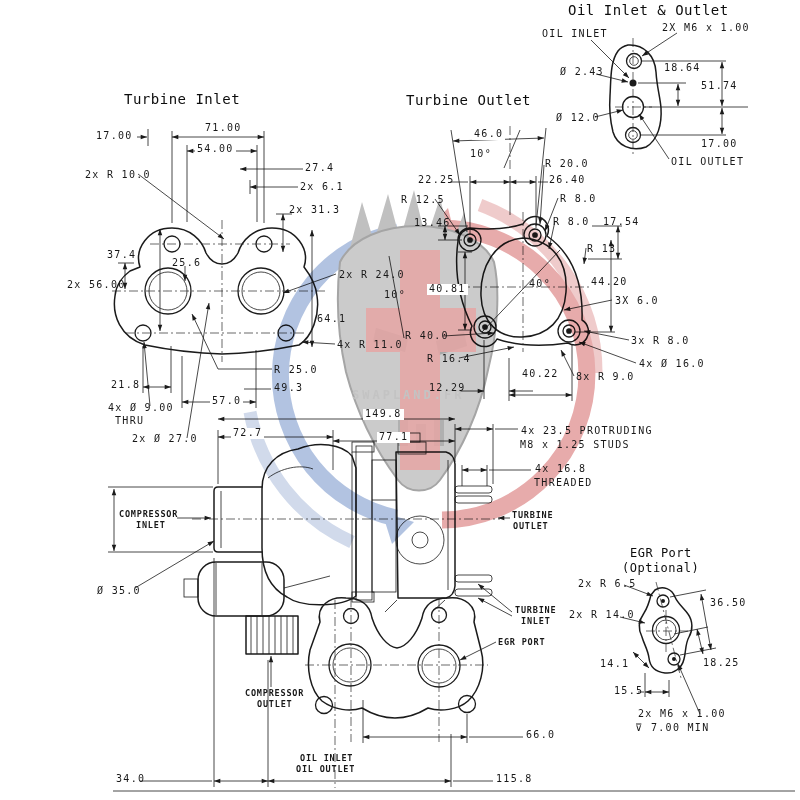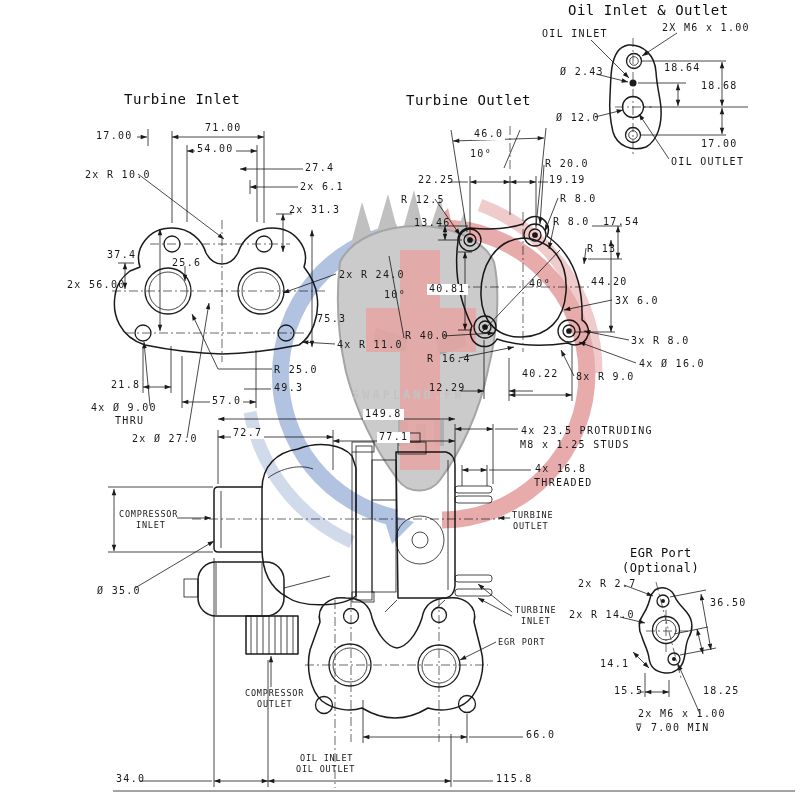--- a/index.html
+++ b/index.html
@@ -4,21 +4,21 @@
 <style>
   html,body{margin:0;padding:0;background:#fff;}
   .wrap{position:relative;width:800px;height:800px;background:#ffffff;overflow:hidden;
         font-family:"DejaVu Sans Mono",monospace;}
   svg{position:absolute;left:0;top:0;}
   .lbl{position:absolute;font-family:"DejaVu Sans Mono",monospace;font-size:10px;
        letter-spacing:1.3px;color:#181818;white-space:pre;line-height:1.05;z-index:3;}
   .bg{background:#ffffff;padding:0 2px;}
   .ttl{font-size:14px;letter-spacing:.5px;color:#0c0c0c;}
   .ttl2{font-size:12px;letter-spacing:.5px;color:#0c0c0c;}
-  .port{font-size:8.5px;letter-spacing:.8px;}
+  .port{font-size:8.5px;letter-spacing:.8px;font-weight:bold;}
   .wm-text{position:absolute;left:352px;top:388px;z-index:2;
        font-family:"DejaVu Sans Mono",monospace;font-weight:bold;font-size:12px;
        letter-spacing:3px;color:#c3c3c3;}
   
   .o{stroke:#1b1b1b;stroke-width:1.5;fill:none;stroke-linejoin:round;stroke-linecap:round;}
   .t{stroke:#1b1b1b;stroke-width:.8;fill:none;}
   .cl{stroke:#2a2a2a;stroke-width:.7;fill:none;stroke-dasharray:9 3 2 3;}
   .dd{stroke:#1b1b1b;stroke-width:.8;fill:none;marker-start:url(#ar);marker-end:url(#ar);}
   .de{stroke:#1b1b1b;stroke-width:.8;fill:none;marker-end:url(#ar);}
   .hole{stroke:#1b1b1b;stroke-width:1.3;fill:none;}
@@ -321,36 +321,36 @@
 <span class="lbl" style="left:96px;top:131px">17.00</span>
 <span class="lbl bg" style="left:195px;top:144px">54.00</span>
 <span class="lbl" style="left:85px;top:170px">2x R 10.0</span>
 <span class="lbl" style="left:305px;top:163px">27.4</span>
 <span class="lbl" style="left:300px;top:182px">2x 6.1</span>
 <span class="lbl" style="left:289px;top:205px">2x 31.3</span>
 <span class="lbl" style="left:107px;top:250px">37.4</span>
 <span class="lbl" style="left:172px;top:258px">25.6</span>
 <span class="lbl" style="left:67px;top:280px">2x 56.00</span>
 <span class="lbl" style="left:339px;top:270px">2x R 24.0</span>
-<span class="lbl" style="left:317px;top:314px">75.3</span>
+<span class="lbl" style="left:317px;top:314px">64.1</span>
 <span class="lbl" style="left:337px;top:340px">4x R 11.0</span>
 <span class="lbl" style="left:111px;top:380px">21.8</span>
 <span class="lbl" style="left:274px;top:365px">R 25.0</span>
 <span class="lbl" style="left:274px;top:383px">49.3</span>
 <span class="lbl bg" style="left:210px;top:396px">57.0</span>
-<span class="lbl" style="left:91px;top:403px">4x Ø 9.00</span>
+<span class="lbl" style="left:108px;top:403px">4x Ø 9.00</span>
 <span class="lbl" style="left:115px;top:416px">THRU</span>
 <span class="lbl" style="left:132px;top:434px">2x Ø 27.0</span>
 
 <span class="lbl ttl" style="left:406px;top:93px">Turbine Outlet</span>
 <span class="lbl bg" style="left:472px;top:129px">46.0</span>
 <span class="lbl" style="left:470px;top:149px">10°</span>
 <span class="lbl" style="left:545px;top:159px">R 20.0</span>
 <span class="lbl" style="left:418px;top:175px">22.25</span>
-<span class="lbl" style="left:549px;top:175px">19.19</span>
+<span class="lbl" style="left:549px;top:175px">26.40</span>
 <span class="lbl" style="left:401px;top:195px">R 12.5</span>
 <span class="lbl" style="left:560px;top:194px">R 8.0</span>
 <span class="lbl" style="left:414px;top:218px">13.46</span>
 <span class="lbl" style="left:553px;top:217px">R 8.0</span>
 <span class="lbl" style="left:603px;top:217px">17.54</span>
 <span class="lbl" style="left:587px;top:244px">R 13</span>
 <span class="lbl bg" style="left:427px;top:284px">40.81</span>
 <span class="lbl" style="left:529px;top:279px">40°</span>
 <span class="lbl" style="left:591px;top:277px">44.20</span>
 <span class="lbl" style="left:384px;top:290px">10°</span>
@@ -361,32 +361,32 @@
 <span class="lbl" style="left:639px;top:359px">4x Ø 16.0</span>
 <span class="lbl" style="left:576px;top:372px">8x R 9.0</span>
 <span class="lbl" style="left:429px;top:383px">12.29</span>
 <span class="lbl bg" style="left:520px;top:369px">40.22</span>
 
 <span class="lbl ttl" style="left:568px;top:3px">Oil Inlet &amp; Outlet</span>
 <span class="lbl" style="left:542px;top:29px">OIL INLET</span>
 <span class="lbl" style="left:662px;top:23px">2X M6 x 1.00</span>
 <span class="lbl" style="left:560px;top:67px">Ø 2.43</span>
 <span class="lbl" style="left:664px;top:63px">18.64</span>
-<span class="lbl" style="left:701px;top:81px">18.68</span>
+<span class="lbl" style="left:701px;top:81px">51.74</span>
 <span class="lbl" style="left:556px;top:113px">Ø 12.0</span>
 <span class="lbl" style="left:701px;top:139px">17.00</span>
 <span class="lbl" style="left:671px;top:157px">OIL OUTLET</span>
 
 <span class="lbl ttl2" style="left:630px;top:547px">EGR Port</span>
 <span class="lbl ttl2" style="left:622px;top:562px">(Optional)</span>
-<span class="lbl" style="left:578px;top:579px">2x R 2.7</span>
+<span class="lbl" style="left:578px;top:579px">2x R 6.5</span>
 <span class="lbl" style="left:569px;top:610px">2x R 14.0</span>
 <span class="lbl" style="left:710px;top:598px">36.50</span>
 <span class="lbl" style="left:600px;top:659px">14.1</span>
-<span class="lbl" style="left:703px;top:686px">18.25</span>
+<span class="lbl" style="left:703px;top:658px">18.25</span>
 <span class="lbl" style="left:614px;top:686px">15.5</span>
 <span class="lbl" style="left:638px;top:709px">2x M6 x 1.00</span>
 <span class="lbl" style="left:635px;top:723px">⊽ 7.00 MIN</span>
 
 <span class="lbl bg" style="left:363px;top:409px">149.8</span>
 <span class="lbl bg" style="left:231px;top:428px">72.7</span>
 <span class="lbl bg" style="left:377px;top:432px">77.1</span>
 <span class="lbl" style="left:521px;top:426px">4x 23.5 PROTRUDING</span>
 <span class="lbl" style="left:520px;top:440px">M8 x 1.25 STUDS</span>
 <span class="lbl" style="left:535px;top:464px">4x 16.8</span>

